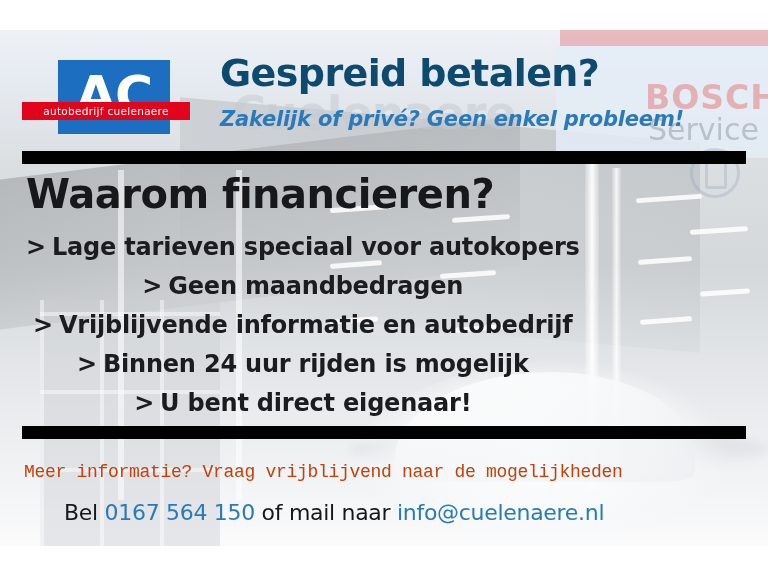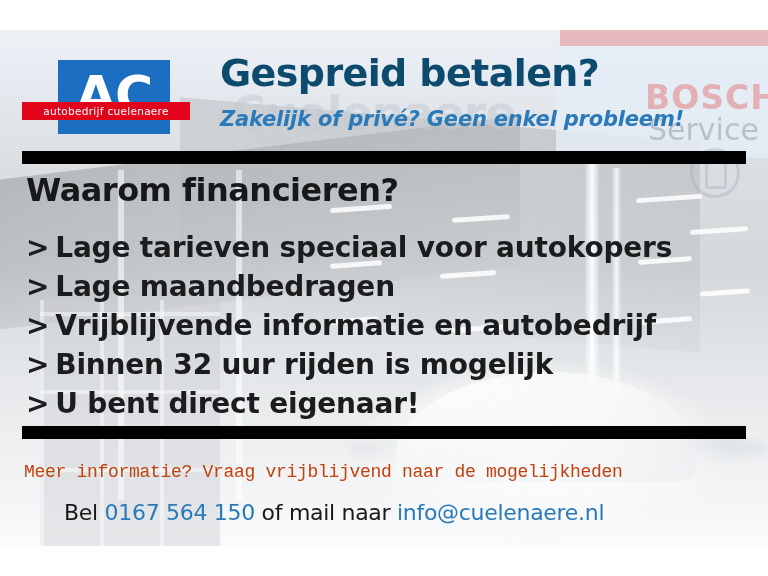--- a/index.html
+++ b/index.html
@@ -267,41 +267,42 @@
   }
   .rule-top  { top: 145px; }
   .rule-bot  { top: 420px; }
 
   
   .body-title {
     position: absolute;
     left: 26px; top: 168px;
     font-family: "DejaVu Sans", sans-serif;
     font-weight: bold;
-    font-size: 32px;
+    font-size: 40px;
     color: #17181a;
     letter-spacing: -0.5px;
     line-height: 1;
     text-align: right;
   }
   .bullets {
     position: absolute;
     left: 26px; top: 222px;
     margin: 0;
     padding: 0;
     list-style: none;
   }
   .bullets li {
     font-family: "DejaVu Sans", sans-serif;
     font-weight: bold;
-    font-size: 28px;
+    font-size: 24px;
     color: #1b1c1e;
     line-height: 39px;
     letter-spacing: -0.2px;
     white-space: nowrap;
+    text-align: center;
   }
   .bullet-caret {
     display: inline-block;
     margin-right: 6px;
   }
 
   
   .footer-line1 {
     position: absolute;
     left: 24px; top: 457px;
@@ -385,27 +386,27 @@
 
     <div class="rule rule-top"></div>
 
     <div class="body-title">Waarom financieren?</div>
 
     <ul class="bullets">
       <li>
         <span class="bullet-caret">&gt;</span><span>Lage tarieven speciaal voor autokopers</span>
       </li>
       <li>
-        <span class="bullet-caret">&gt;</span><span>Lage maandbedragen</span>
+        <span class="bullet-caret">&gt;</span><span>Geen maandbedragen</span>
       </li>
       <li>
         <span class="bullet-caret">&gt;</span><span>Vrijblijvende informatie en autobedrijf</span>
       </li>
       <li>
-        <span class="bullet-caret">&gt;</span><span>Binnen 32 uur rijden is mogelijk</span>
+        <span class="bullet-caret">&gt;</span><span>Binnen 24 uur rijden is mogelijk</span>
       </li>
       <li>
         <span class="bullet-caret">&gt;</span><span>U bent direct eigenaar!</span>
       </li>
     </ul>
 
     <div class="rule rule-bot"></div>
 
     <div class="footer-line1">Meer informatie? Vraag vrijblijvend naar de mogelijkheden</div>
     <div class="footer-line2">

